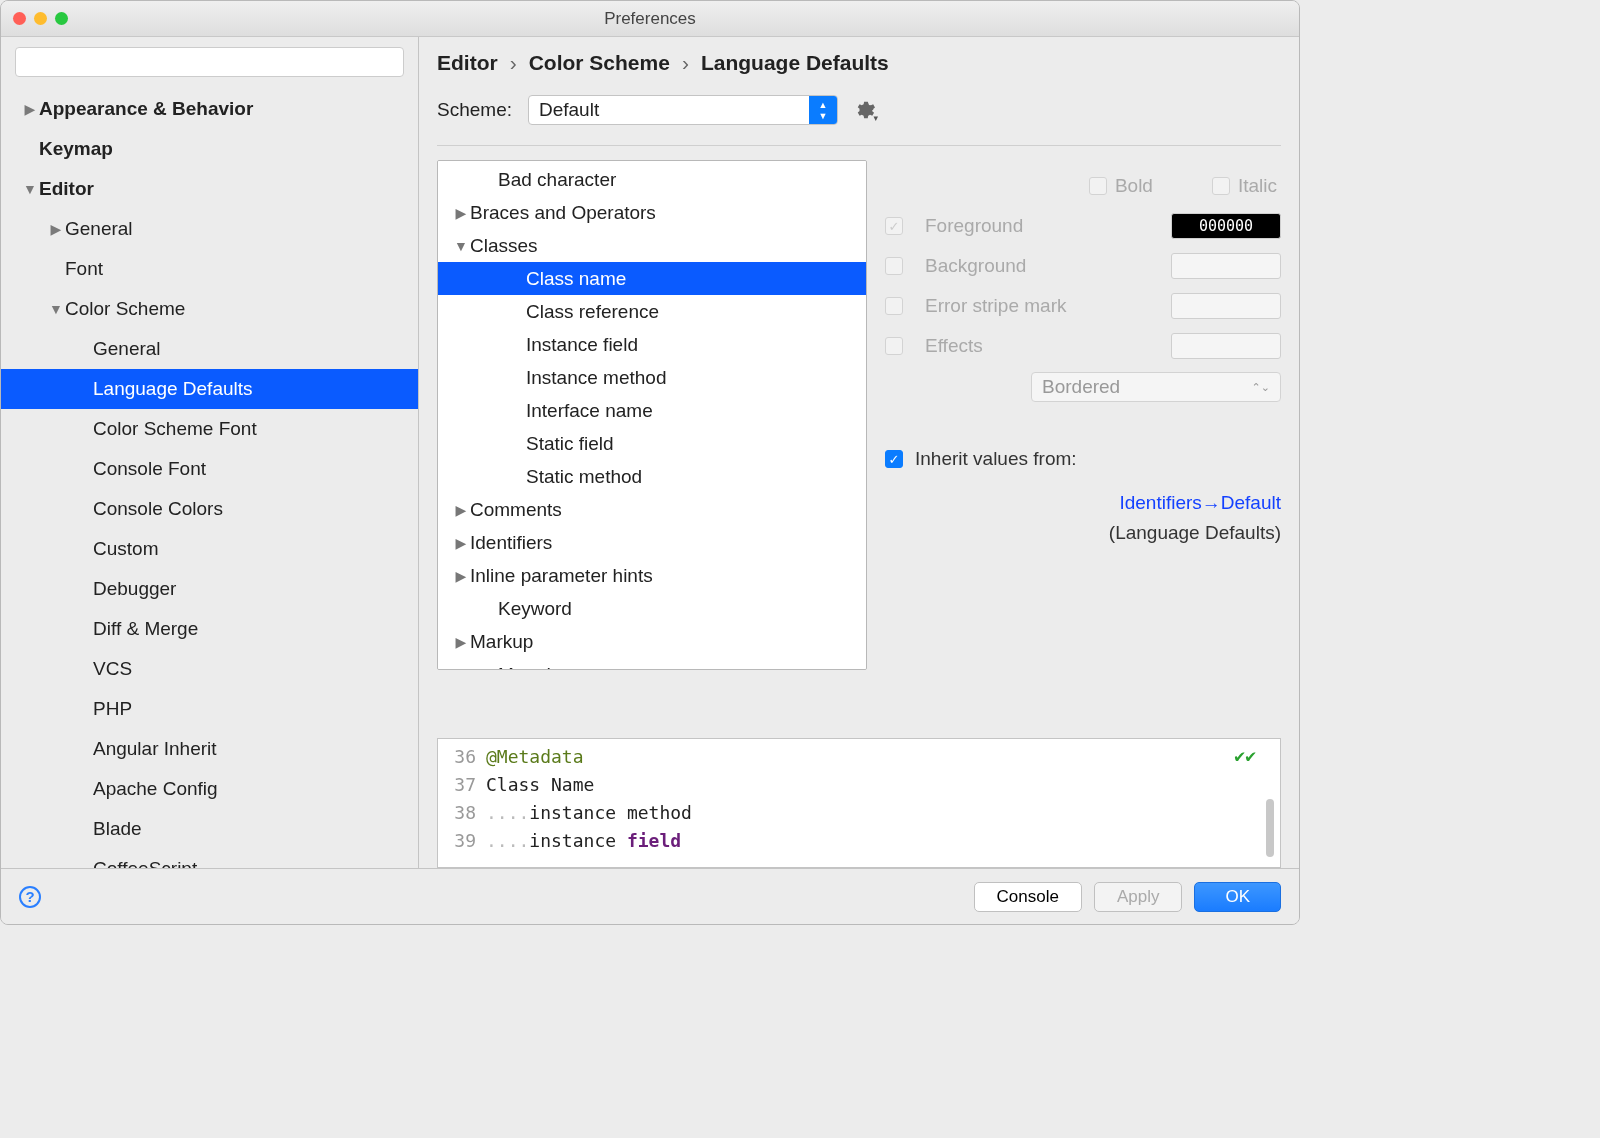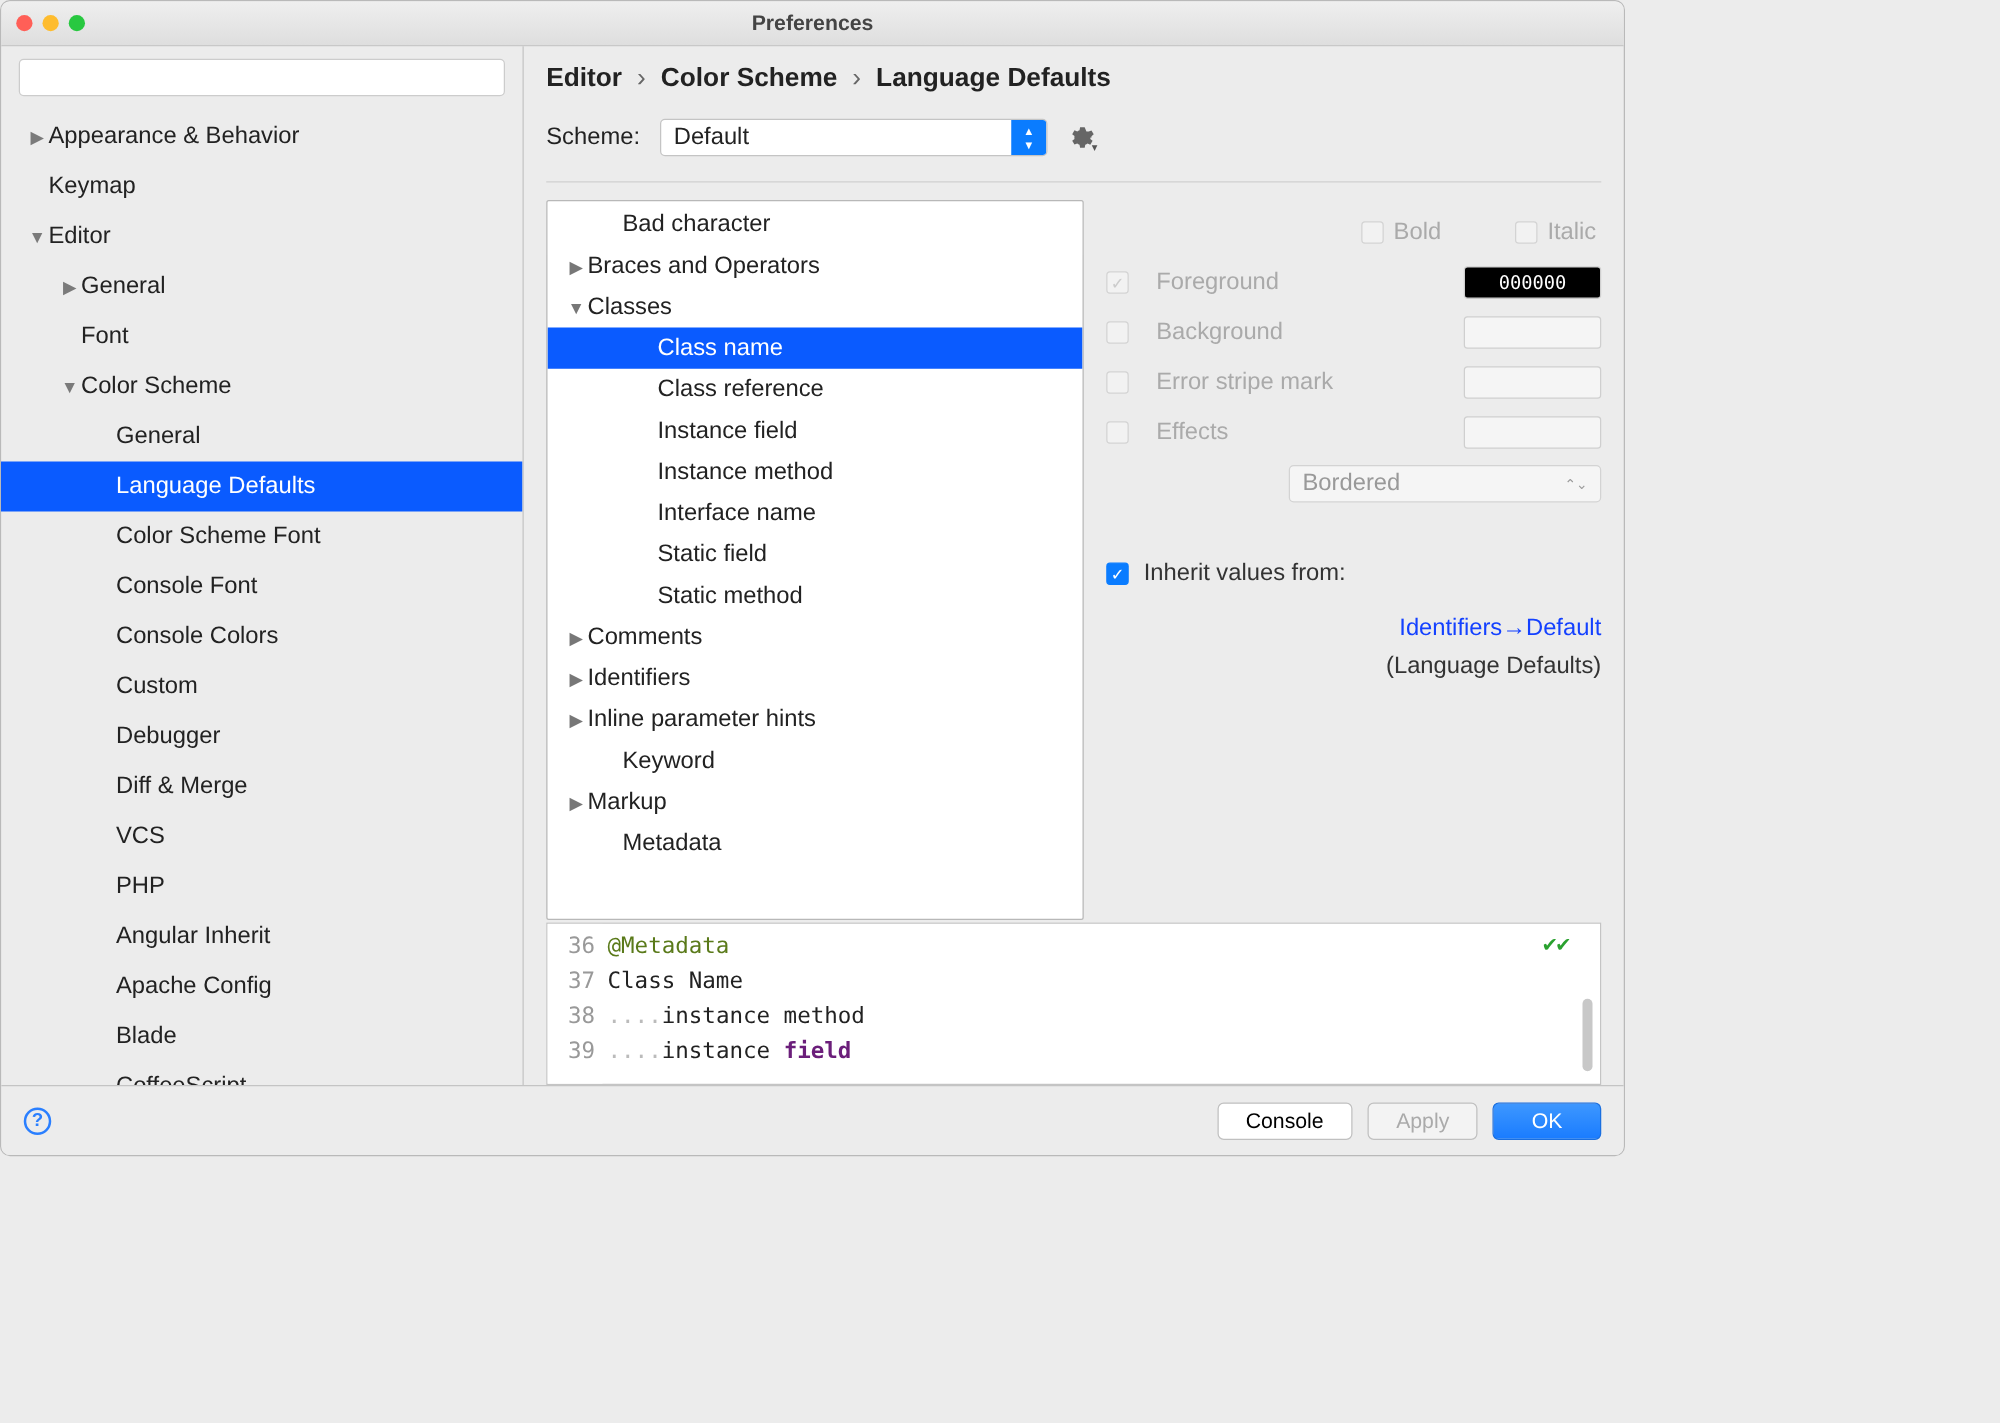--- a/index.html
+++ b/index.html
@@ -23,21 +23,21 @@
   position: relative;
   background: linear-gradient(#efefef, #dedede);
   border-bottom: 1px solid #c8c8c8;
   flex-shrink: 0;
 }
 .traffic { display: flex; gap: 8px; margin-left: 12px; }
 .dot { width: 13px; height: 13px; border-radius: 50%; }
 .dot.red { background: #ff5f57; }
 .dot.yellow { background: #febc2e; }
 .dot.green { background: #28c840; }
-.title { position: absolute; left: 0; right: 0; text-align: center; font-size: 17px; color: #444; pointer-events: none; font-weight: bold; }
+.title { position: absolute; left: 0; right: 0; text-align: center; font-size: 17px; color: #444; pointer-events: none; }
 .content { display: flex; flex: 1; min-height: 0; }
 .sidebar {
   width: 418px;
   border-right: 1px solid #c4c4c4;
   display: flex;
   flex-direction: column;
   background: #ececec;
 }
 .search-wrap { padding: 10px 14px 6px 14px; }
 .search {
@@ -57,21 +57,21 @@
 }
 .nav { flex: 1; overflow-y: auto; padding-top: 6px; }
 .nav-item {
   display: flex; align-items: center;
   height: 40px;
   padding-left: 20px;
   cursor: default;
   white-space: nowrap;
 }
 .nav-item .arrow { width: 18px; display: inline-flex; justify-content: center; color: #7a7a7a; font-size: 14px;}
-.nav-item.bold .label { font-weight: 400; }
+.nav-item.bold .label { font-weight: 700; }
 .nav-item.selected { background: #0a5bff; color: #fff; }
 .nav-item.selected .arrow { color: #fff; }
 .ind1 { padding-left: 46px; }
 .ind2 { padding-left: 74px; }
 
 .main { flex: 1; display: flex; flex-direction: column; min-width: 0; }
 .main-inner { padding: 14px 18px 0 18px; flex: 1; display: flex; flex-direction: column; min-height:0; }
 .breadcrumb { font-size: 21px; color: #222; display: flex; gap: 12px; align-items: center; font-weight: 700; margin-bottom: 20px;}
 .breadcrumb .sep { color: #666; font-weight: 400; }
 .scheme-row { display: flex; align-items: center; gap: 16px; margin-bottom: 14px; }
@@ -88,21 +88,21 @@
   display: flex; flex-direction: column; align-items: center; justify-content: center;
   color: #fff; font-size: 9px; gap: 1px;
 }
 .gear { width: 22px; height: 22px; color: #666; position: relative; cursor: pointer;}
 .gear svg { width: 22px; height: 22px; }
 .gear .drop { position:absolute; right:-2px; bottom:-2px; font-size:9px; color:#555;}
 hr.sep { border: none; border-top: 1px solid #cfcfcf; margin: 6px 0 14px 0;}
 
 .mid { display: flex; gap: 18px; flex: 1; min-height: 0; }
 .treebox {
-  width: 430px; height: 576px;
+  width: 430px; height: 510px;
   background: #fff; border: 1px solid #b8b8b8; border-radius: 2px;
   overflow-y: auto;
   padding-top: 2px;
 }
 .trow { display:flex; align-items:center; height: 33px; padding-left: 14px; }
 .trow .tarrow { width: 18px; display:inline-flex; justify-content:center; color:#777; font-size: 14px;}
 .trow.sel { background:#0a5bff; color:#fff; }
 .trow.sel .tarrow { color:#fff; }
 .tind1 { padding-left: 42px; }
 .tind2 { padding-left: 70px; }

